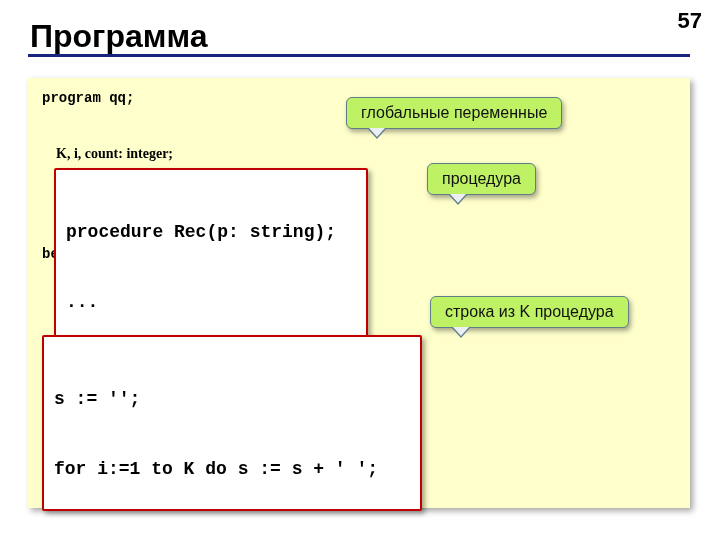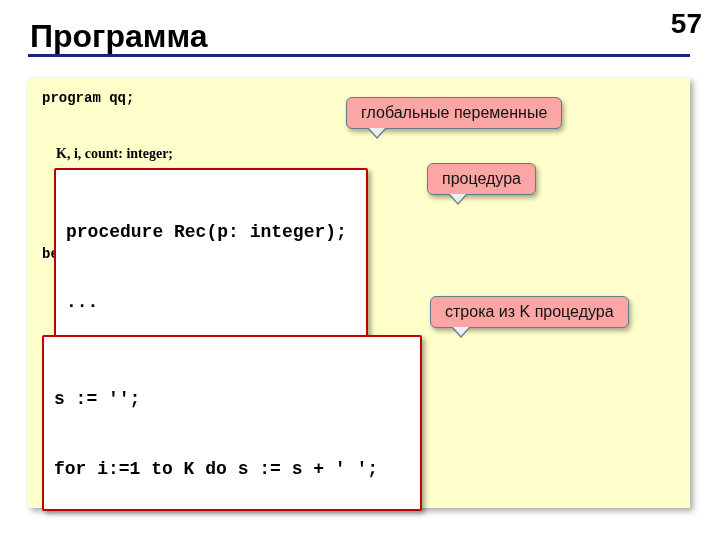--- a/index.html
+++ b/index.html
@@ -8,21 +8,21 @@
     height: 540px;
     background: #ffffff;
     font-family: Arial, Helvetica, sans-serif;
     position: relative;
     overflow: hidden;
   }
   .page-number {
     position: absolute;
     top: 8px;
     right: 18px;
-    font-size: 28px;
+    font-size: 22px;
     font-weight: bold;
     color: #000;
   }
   .title {
     position: absolute;
     top: 18px;
     left: 30px;
     font-size: 32px;
     font-weight: bold;
     color: #000;
@@ -61,21 +61,21 @@
     font-family: "Courier New", monospace;
     font-size: 18px;
     font-weight: bold;
     color: #000;
     padding: 4px 10px;
     white-space: pre;
     line-height: 1.3;
   }
   .callout {
     position: absolute;
-    background: #fca5a5;
+    background: #bef264;
     border: 1px solid #607d8b;
     border-radius: 6px;
     box-shadow: 2px 3px 5px rgba(0,0,0,0.35);
     padding: 6px 14px;
     font-family: Arial, Helvetica, sans-serif;
     font-size: 16px;
     color: #111;
   }
   .callout::after {
     content: "";
@@ -111,21 +111,21 @@
   <div class="code-line" style="top:168px; left:14px;">begin</div>
   <div class="code-line" style="top:196px; left:14px;">  writeln('Введите длину слов:');</div>
   <div class="code-line" style="top:224px; left:14px;">  read ( K );</div>
   <div class="code-line" style="top:252px; left:14px;">  s := '';</div>
   <div class="code-line" style="top:338px; left:14px;">  Rec ( 1 );</div>
   <div class="code-line" style="top:366px; left:14px;">  writeln('Всего ', count, ' слов');</div>
   <div class="code-line" style="top:394px; left:14px;">end.</div>
 </div>
 
 <div class="overlay-box" style="top:168px; left:54px; width:314px;">
-  <div>procedure Rec(p: integer);</div>
+  <div>procedure Rec(p: string);</div>
   <div>...</div>
   <div>end;</div>
 </div>
 
 <div class="overlay-box" style="top:335px; left:42px; width:380px;">
   <div>s := '';</div>
   <div>for i:=1 to K do s := s + ' ';</div>
 </div>
 
 <div class="callout" style="top:97px; left:346px;">глобальные переменные</div>

